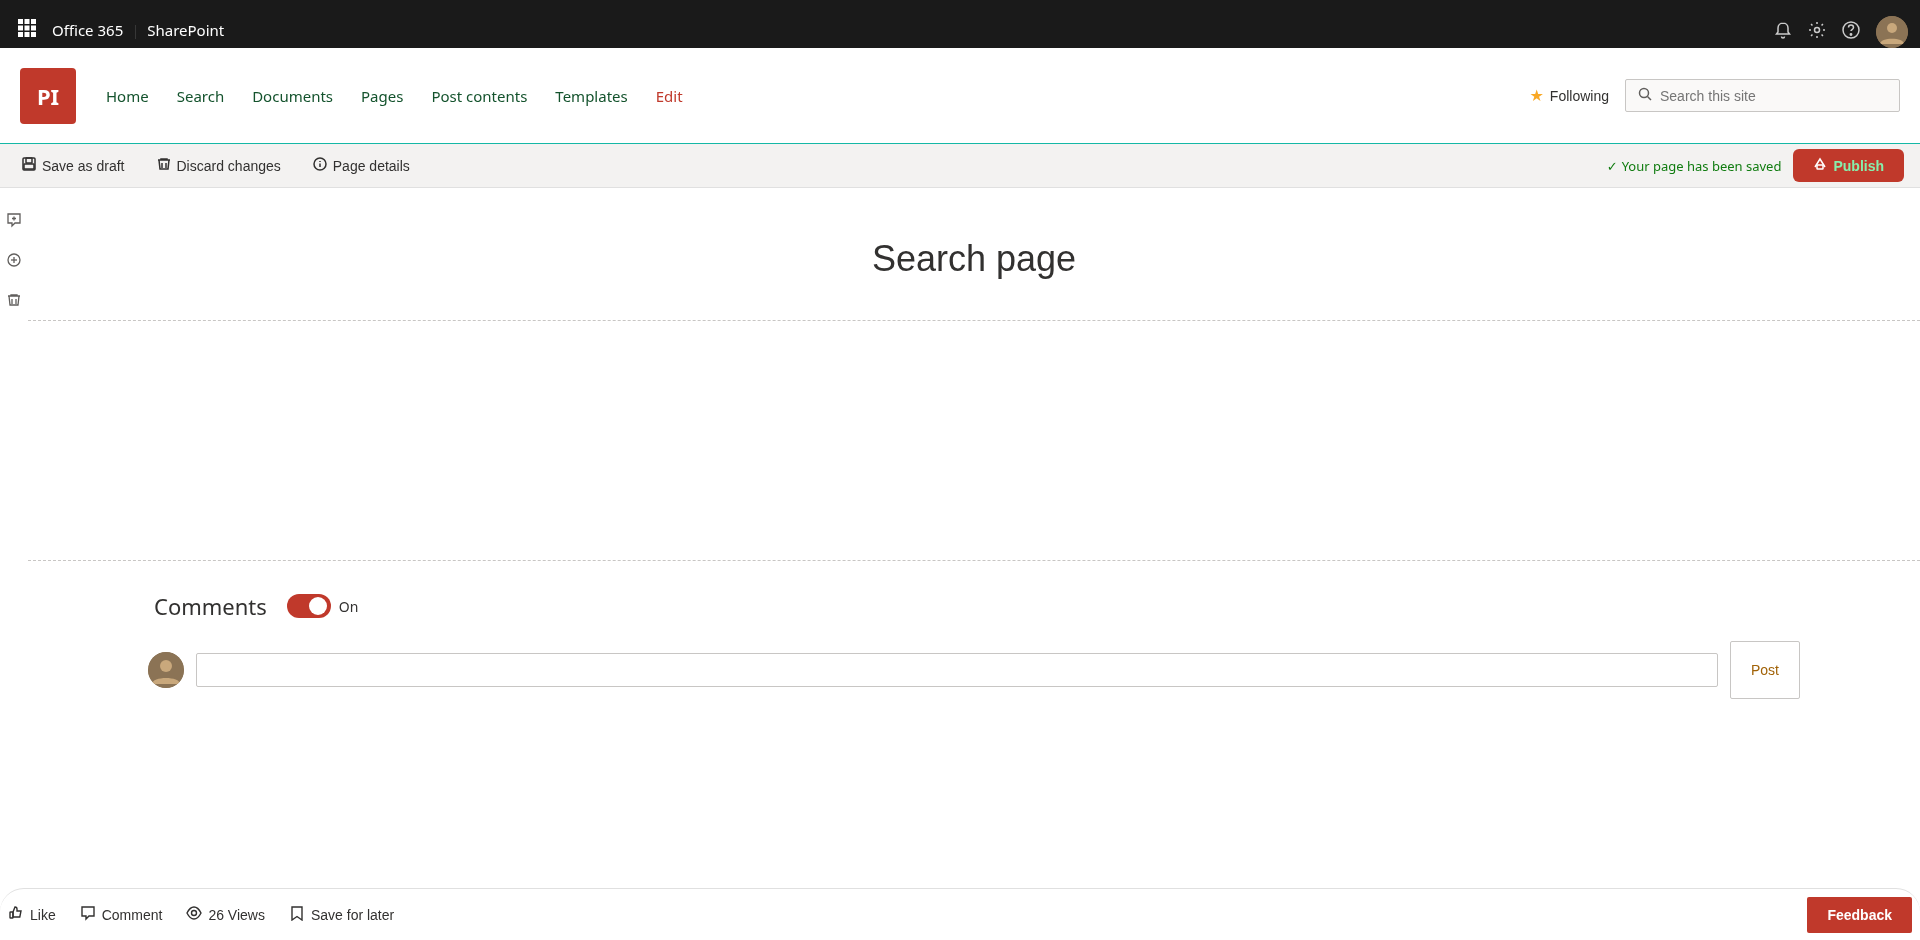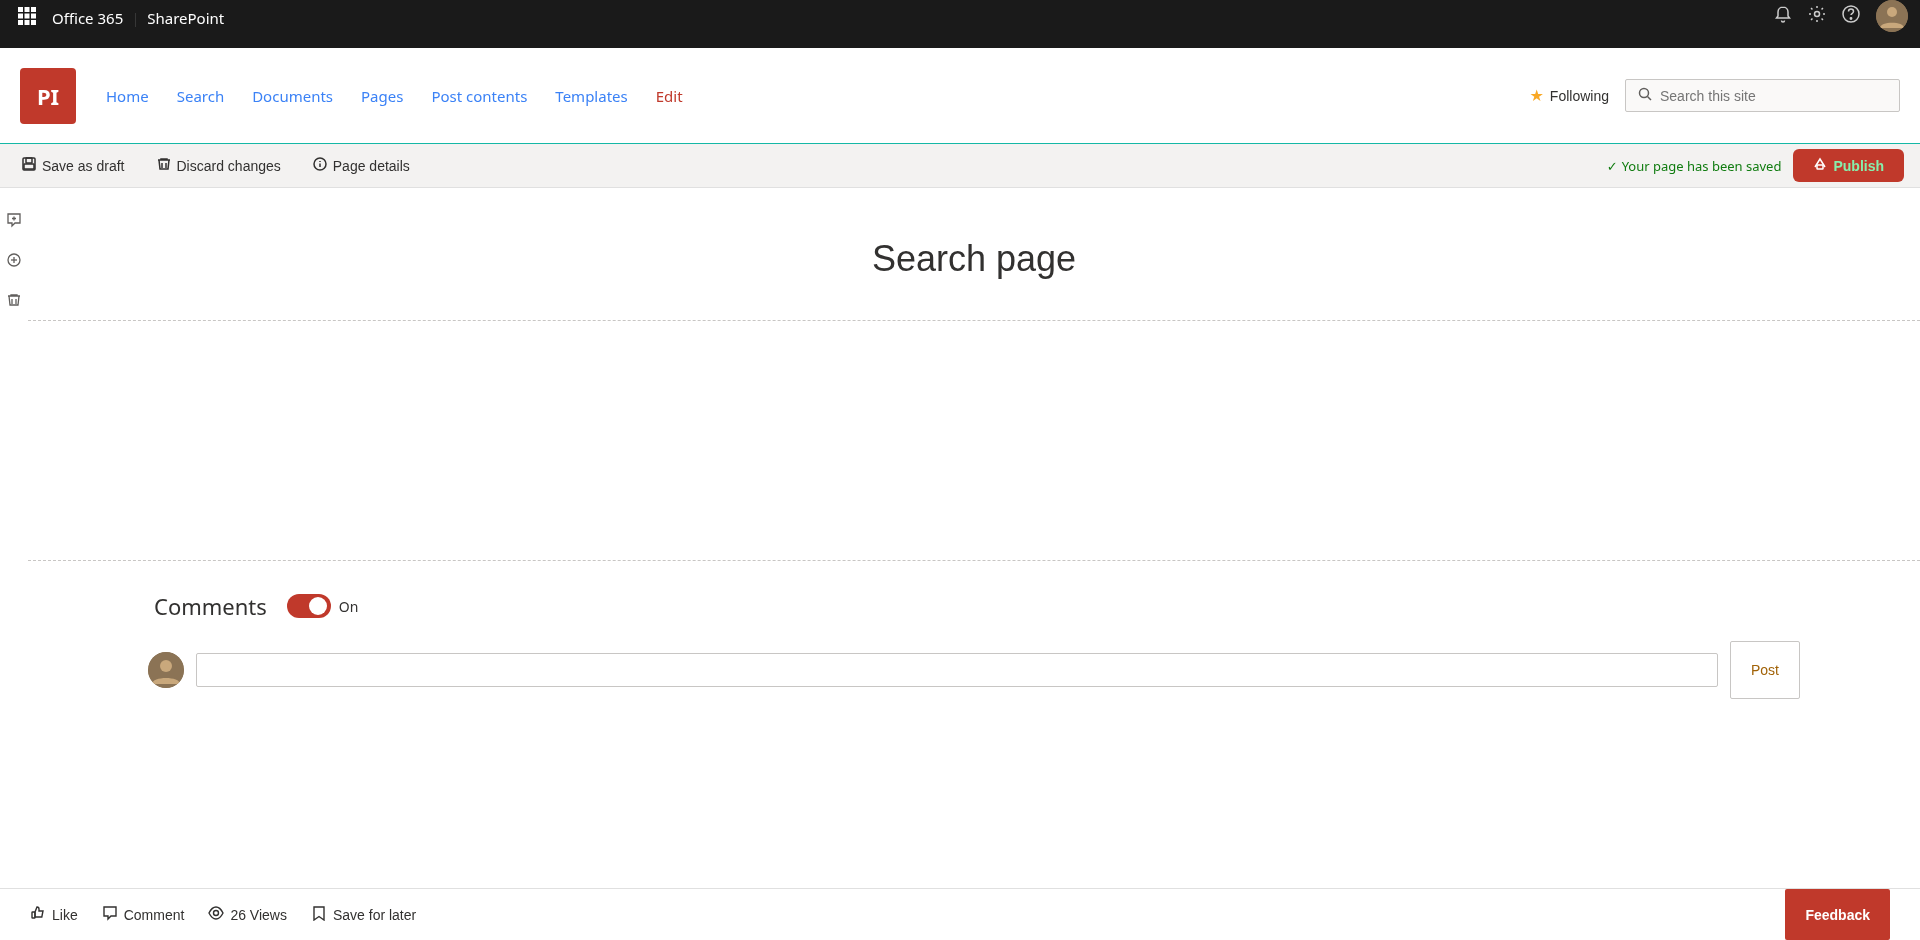--- a/index.html
+++ b/index.html
@@ -3,21 +3,21 @@
   <meta charset="utf-8">
   <style>
     * { margin: 0; padding: 0; box-sizing: border-box; }
     body { font-family: 'Segoe UI', system-ui, sans-serif; background: #fff; width: 1920px; height: 940px; overflow: hidden; }
 
     
     .top-bar {
       background: #1a1a1a;
       height: 48px;
       display: flex;
-      align-items: flex-start;
+      align-items: flex-end;
       padding: 0 12px;
       justify-content: space-between;
     }
     .top-bar-left { display: flex; align-items: center; gap: 10px; }
     .waffle-icon { color: #fff; font-size: 18px; cursor: pointer; padding: 6px; }
     .top-bar-brand { color: #fff; font-size: 15px; font-weight: 400; display: flex; align-items: center; gap: 8px; }
     .top-bar-brand .separator { color: #666; font-weight: 100; }
     .top-bar-right { display: flex; align-items: center; gap: 16px; }
     .top-bar-icon { color: #ccc; font-size: 18px; cursor: pointer; }
     .avatar-circle { width: 32px; height: 32px; border-radius: 50%; background: #8b7355; display: flex; align-items: center; justify-content: center; color: #fff; font-size: 13px; overflow: hidden; cursor: pointer; }
@@ -38,21 +38,21 @@
       background: #c0392b;
       border-radius: 4px;
       display: flex; align-items: center; justify-content: center;
       color: #fff; font-weight: 700; font-size: 22px;
       flex-shrink: 0;
     }
     .site-title-nav { display: flex; flex-direction: column; gap: 6px; }
     .site-title { font-size: 22px; color: #323130; font-weight: 600; }
     .site-nav { display: flex; align-items: center; gap: 0; }
     .site-nav a {
-      color: #3b82f6; text-decoration: none; font-size: 15px;
+      color: #14532d; text-decoration: none; font-size: 15px;
       padding: 4px 14px; cursor: pointer;
     }
     .site-nav a.active { color: #c0392b; }
     .site-header-right { display: flex; align-items: center; gap: 16px; }
     .following-btn {
       display: flex; align-items: center; gap: 6px;
       color: #323130; font-size: 14px; cursor: pointer; border: none; background: none;
     }
     .star-icon { color: #f9a825; font-size: 16px; }
     .search-box {
@@ -151,22 +151,23 @@
     .commenter-avatar { width: 36px; height: 36px; border-radius: 50%; background: #8b7355; flex-shrink: 0; overflow: hidden; }
     .commenter-avatar svg { width: 100%; height: 100%; }
     .comment-input { flex: 1; border: 1px solid #c8c6c4; padding: 8px 12px; font-size: 14px; outline: none; border-radius: 2px; }
     .post-btn { background: #fff; border: 1px solid #c8c6c4; padding: 20px 20px; font-size: 14px; cursor: pointer; color: #a16207; border-radius: 2px; }
 
     
     .bottom-bar {
       position: fixed; bottom: 0; left: 0; right: 0;
       height: 52px; background: #fff;
       border-top: 1px solid #e0e0e0;
-      display: flex; justify-content: space-between;
-      padding: 0 30px;
+      display: flex; align-items: center; justify-content: space-between;
+      padding: 0 8px;
+      border-radius: 24px;
     }
     .bottom-bar-left { display: flex; align-items: center; gap: 24px; }
     .bottom-action { display: flex; align-items: center; gap: 6px; font-size: 14px; color: #323130; cursor: pointer; background: none; border: none; }
     .feedback-btn {
       background: #c0392b; color: #fff; border: none;
       padding: 10px 20px; font-size: 14px; font-weight: 600;
       cursor: pointer; border-radius: 2px;
     }
 
     

